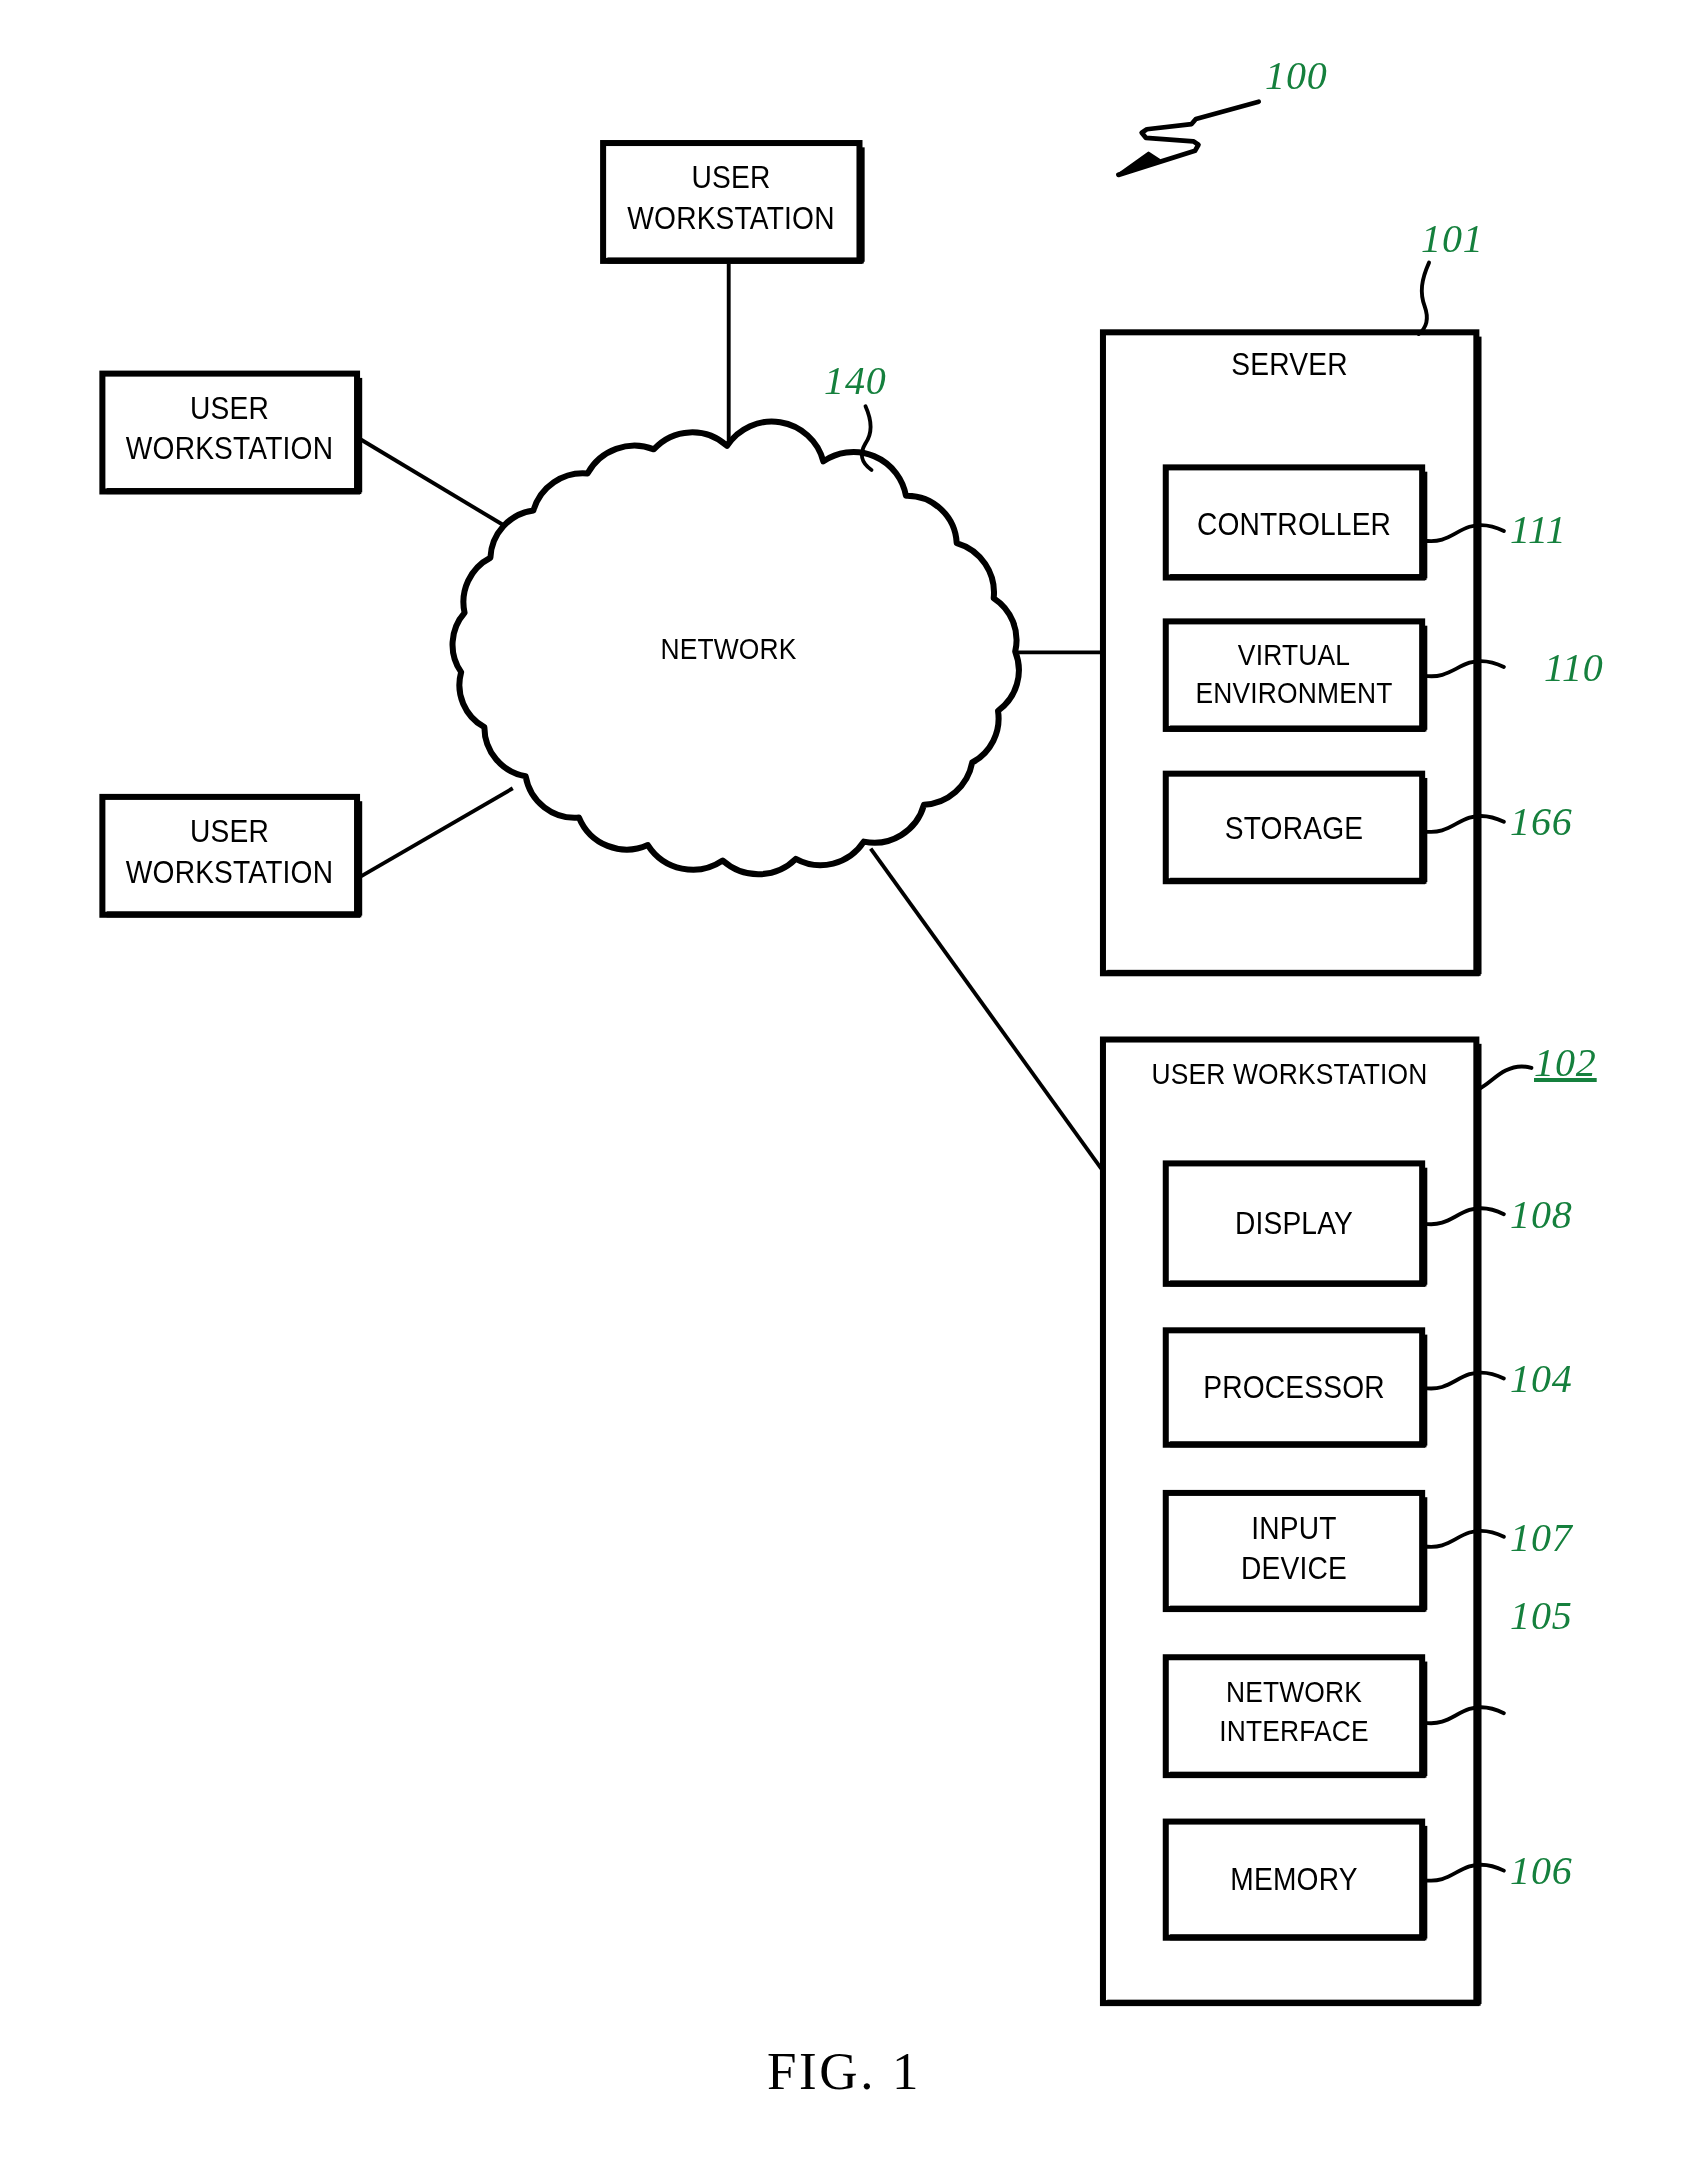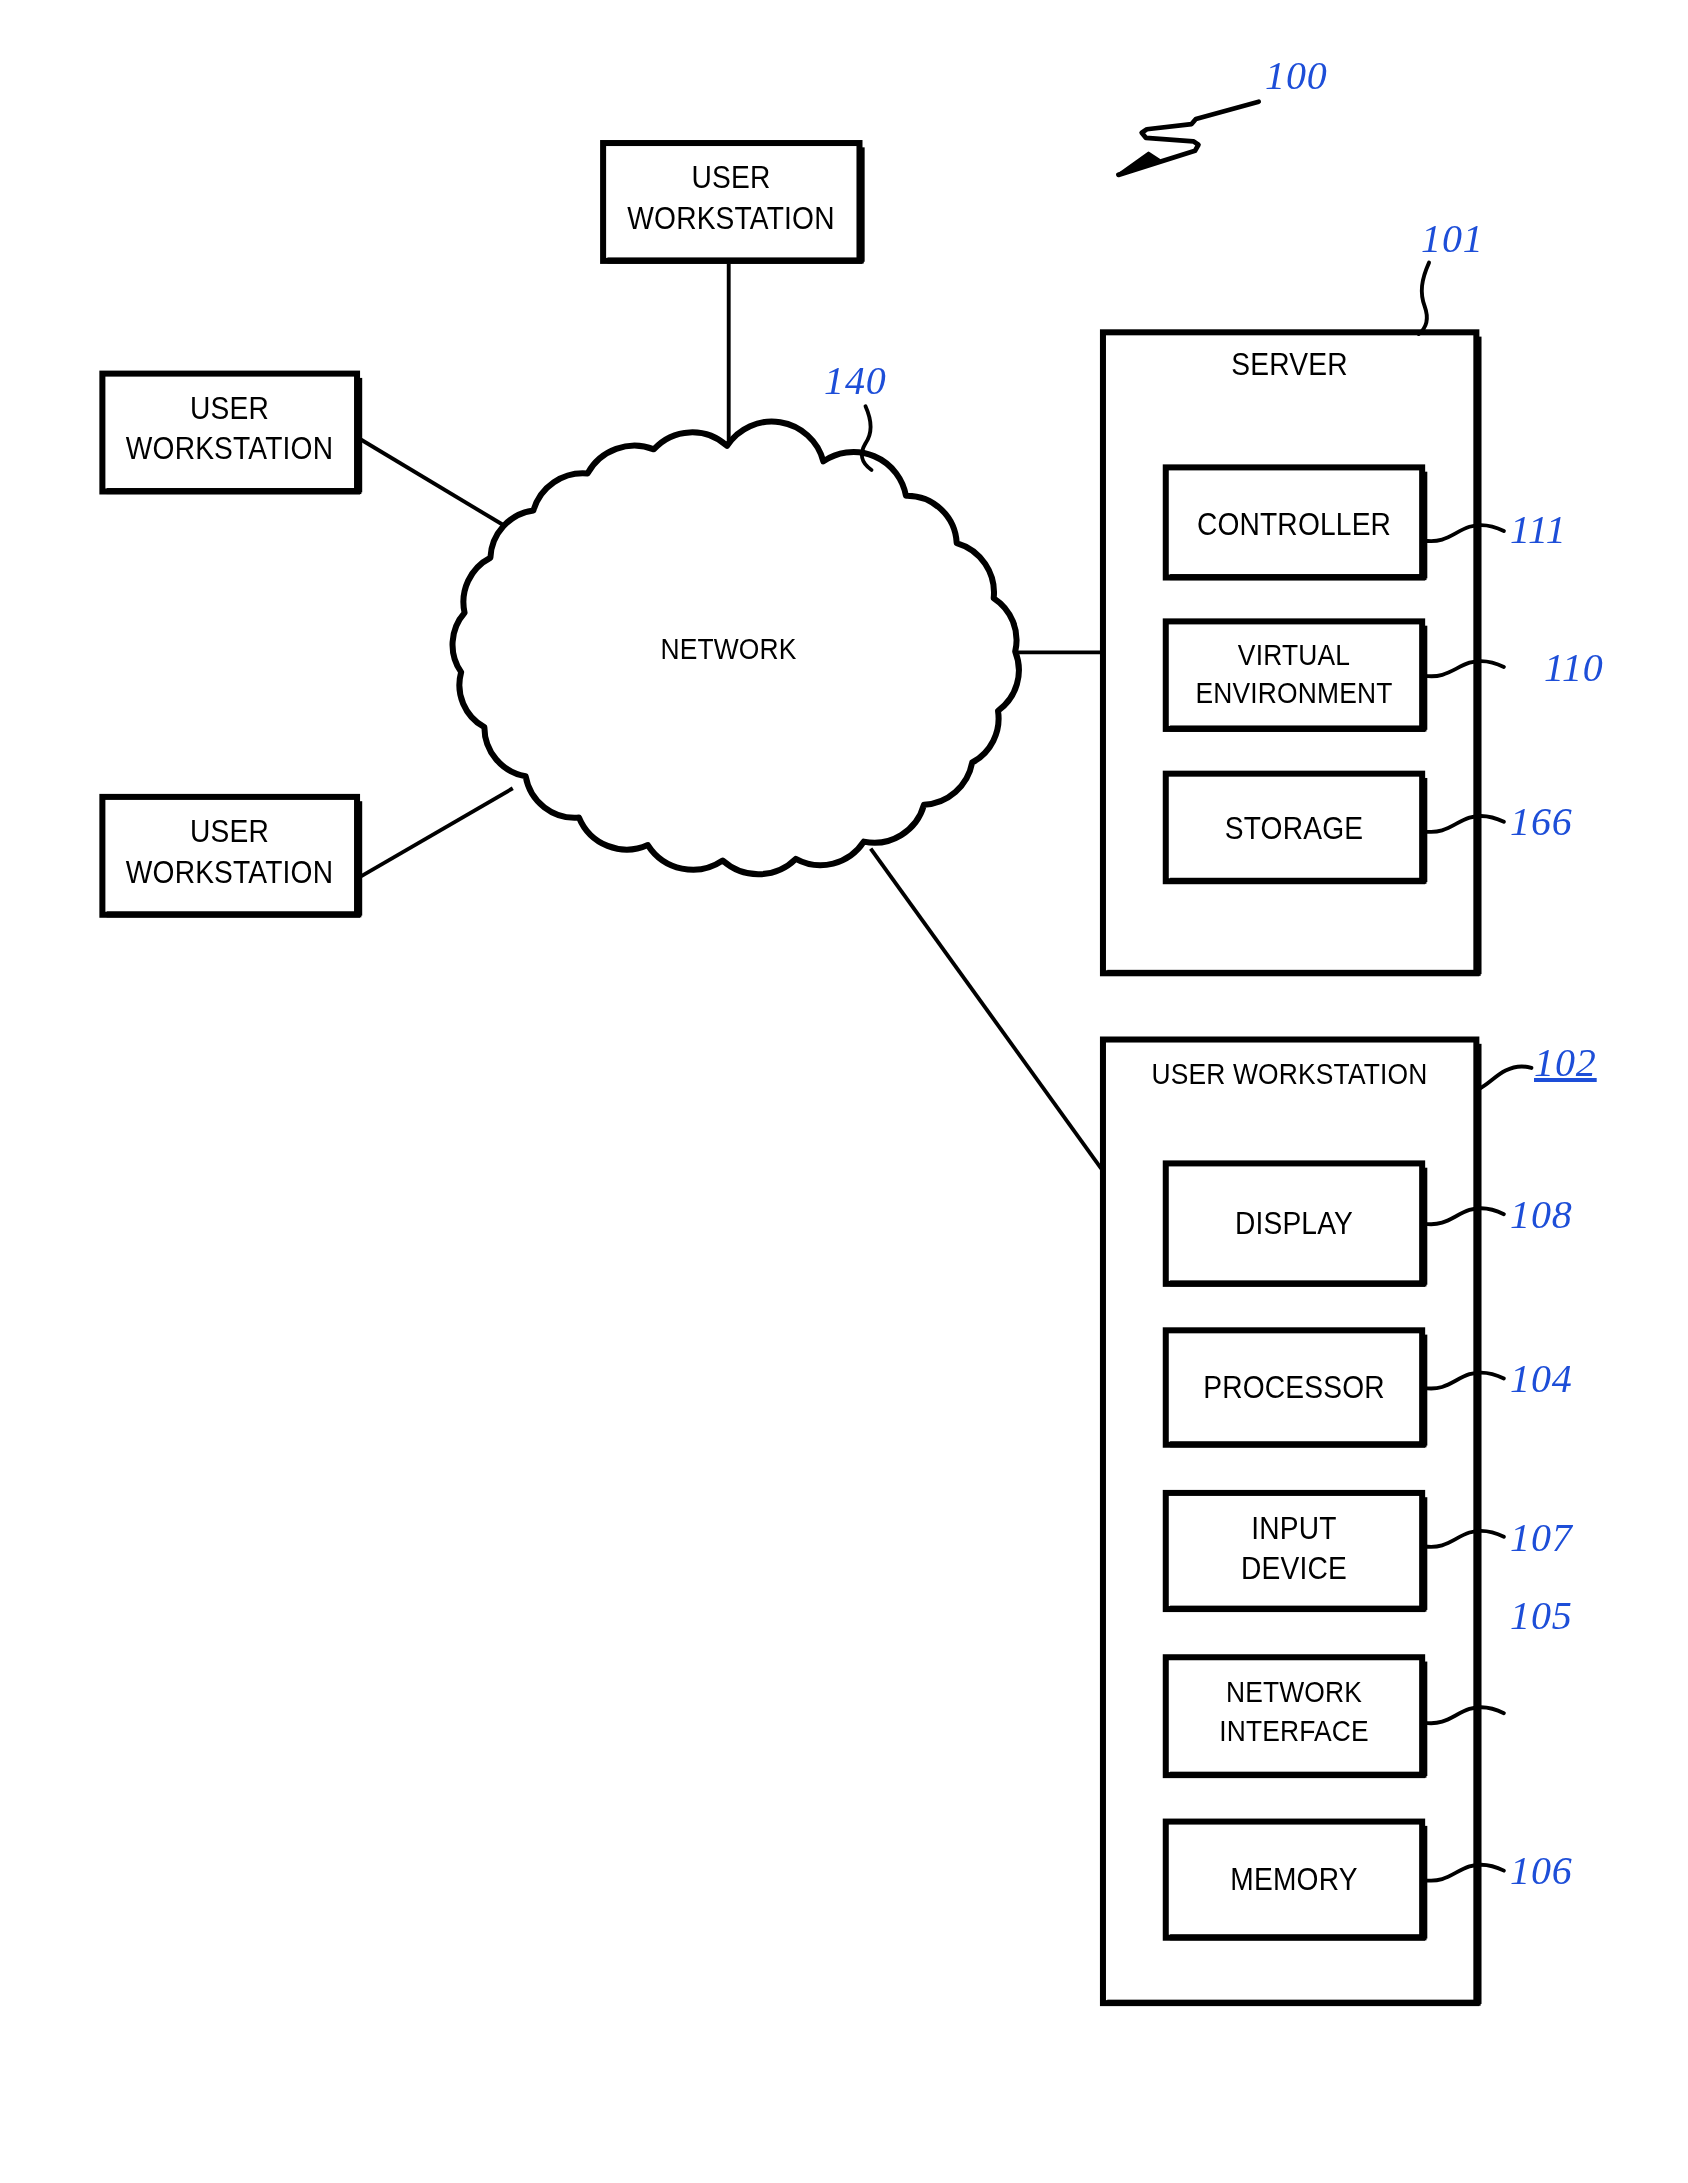--- a/index.html
+++ b/index.html
@@ -24,21 +24,21 @@
   }
   .box-label{font-size:32px;}
   .box-label-sm{font-size:30px;}
   .net-label{font-size:30px;}
   .refnum{
     position:absolute;
     font-family:"Liberation Serif", serif;
     font-size:40px;
     font-style:italic;
     font-weight:400;
-    color:#1d4ed8;
+    color:#15803d;
     white-space:pre;
     letter-spacing:0.9px;
   }
   .figcaption{
     position:absolute;
     font-family:"Liberation Serif", serif;
     font-size:53px;
     letter-spacing:2.6px;
     color:#000;
     white-space:pre;
@@ -226,15 +226,16 @@
   <div class="lbl box-label" style="left:1166px;top:1550px;width:256px;">DEVICE</div>
   <div class="refnum" style="left:1510px;top:1514px;">107</div>
 
   <div class="lbl box-label-sm" style="left:1166px;top:1674px;width:256px;">NETWORK</div>
   <div class="lbl box-label-sm" style="left:1166px;top:1713px;width:256px;">INTERFACE</div>
   <div class="refnum" style="left:1510px;top:1592px;font-style:italic;">105</div>
 
   <div class="lbl box-label" style="left:1166px;top:1861px;width:256px;">MEMORY</div>
   <div class="refnum" style="left:1510px;top:1847px;">106</div>
 
+  <div class="figcaption" style="left:0;top:2041px;width:1688px;text-align:center;">FIG. 1</div>
 
 </div>
 
 
 </body></html>

